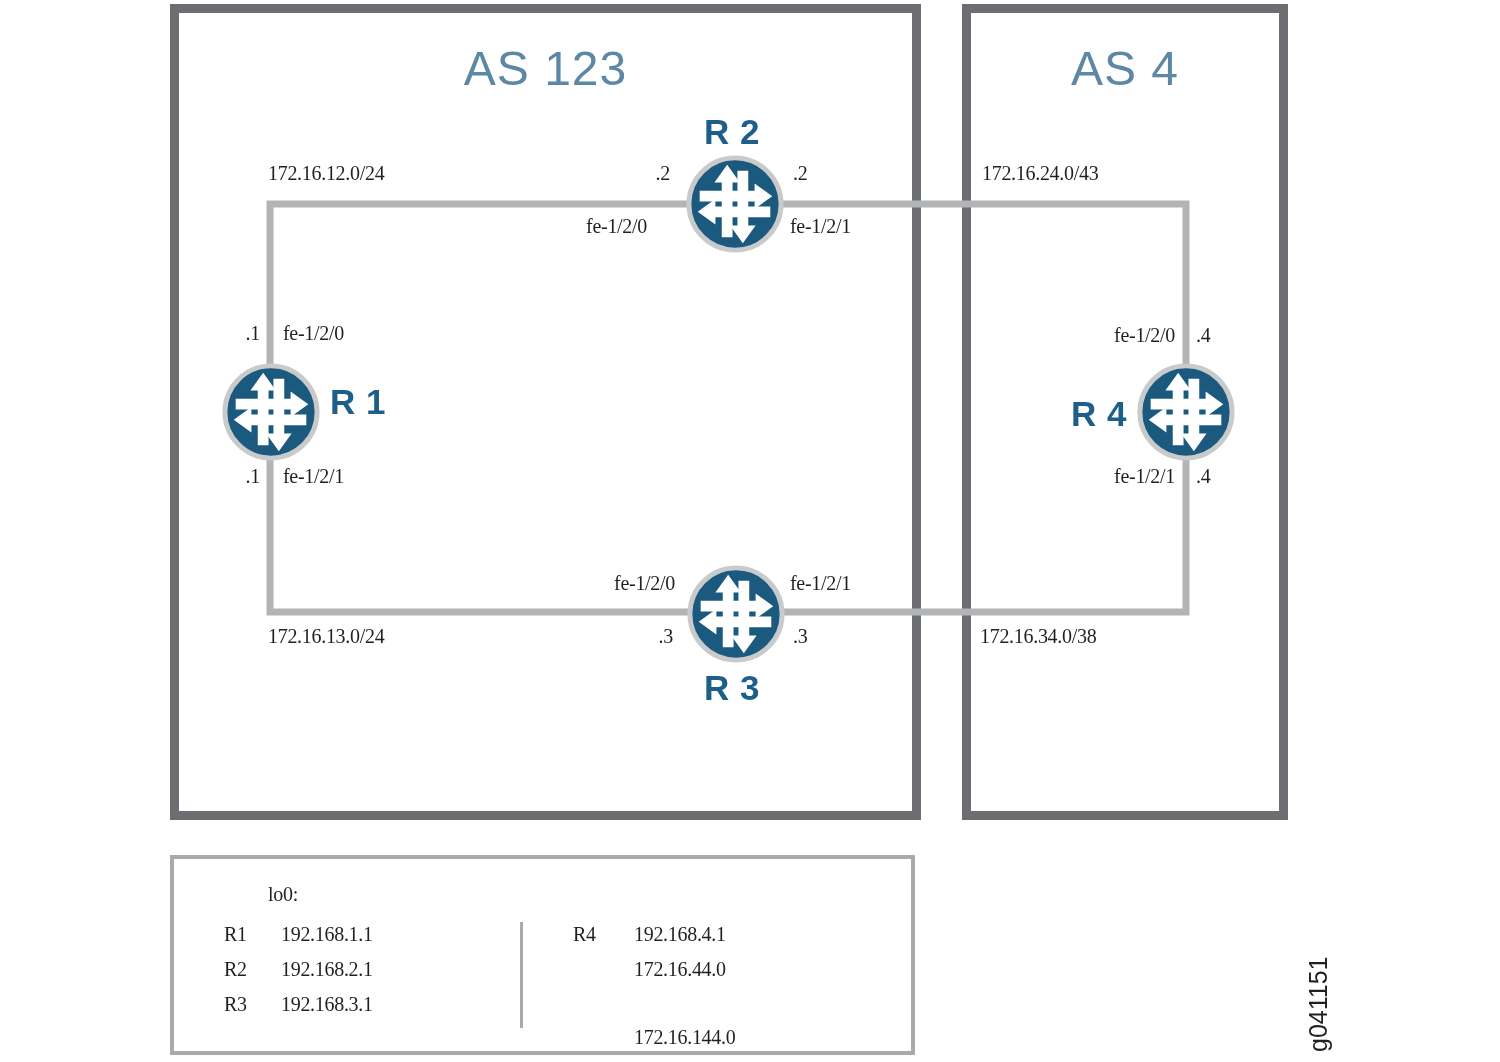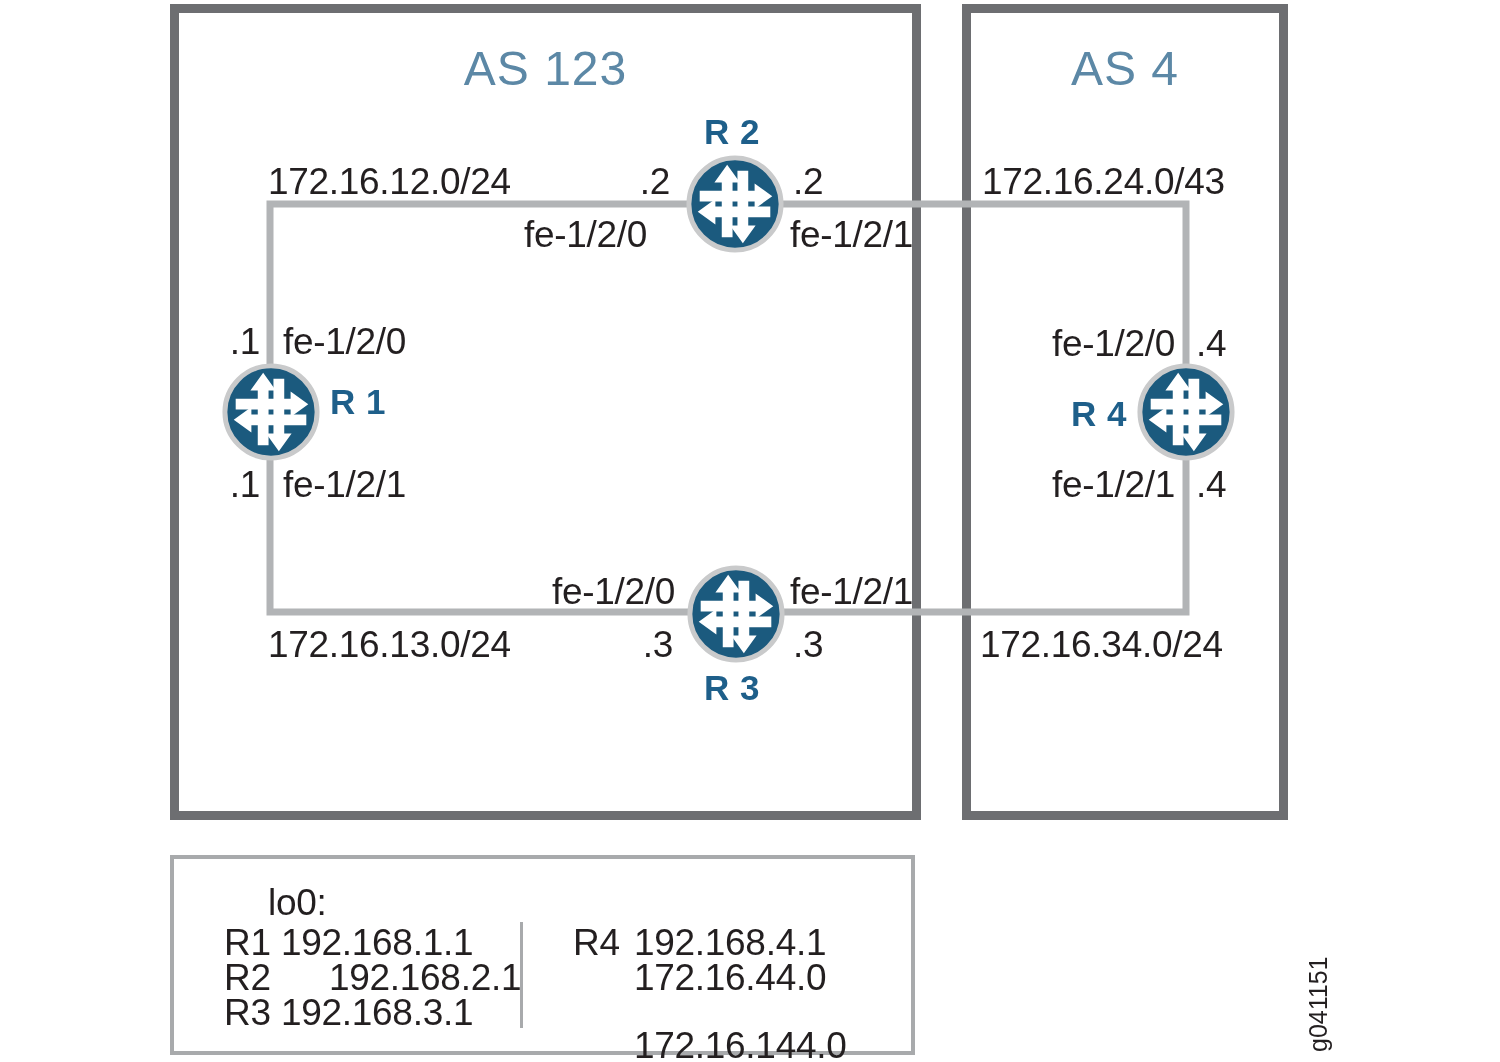--- a/index.html
+++ b/index.html
@@ -41,25 +41,26 @@
   #as123-title{left:170px;top:45px;width:751px;}
   #as4-title{left:962px;top:45px;width:326px;}
   #links-svg{position:absolute;left:0;top:0;}
   .router{position:absolute;width:102px;height:102px;}
   #router-r1{left:220px;top:361px;}
   #router-r2{left:684px;top:153px;}
   #router-r3{left:685px;top:563px;}
   #router-r4{left:1135px;top:361px;}
   .lbl{
     position:absolute;
-    font-size:37px;
+    font-size:20px;
     line-height:1;
     color:var(--text);
     white-space:nowrap;
     letter-spacing:-0.3px;
+    font-family:Liberation Serif, serif;
   }
   .lbl.r{text-align:right;}
   .r-name{
     position:absolute;
     font-size:35px;
     font-weight:bold;
     line-height:1;
     color:var(--router_label);
     white-space:nowrap;
     letter-spacing:0.5px;
@@ -149,21 +150,21 @@
   </div>
 
   <div class="r-name" style="left:330px;top:384px;">R 1</div>
   <div class="r-name" style="left:682px;top:114px;width:100px;text-align:center;">R 2</div>
   <div class="r-name" style="left:682px;top:670px;width:100px;text-align:center;">R 3</div>
   <div class="r-name" style="left:1027px;top:396px;width:100px;text-align:right;">R 4</div>
 
   <div class="lbl" style="left:268px;top:163px;">172.16.12.0/24</div>
   <div class="lbl" style="left:982px;top:163px;">172.16.24.0/43</div>
   <div class="lbl" style="left:268px;top:626px;">172.16.13.0/24</div>
-  <div class="lbl" style="left:980px;top:626px;">172.16.34.0/24</div>
+  <div class="lbl" style="left:980px;top:626px;">172.16.34.0/38</div>
 
   <div class="lbl r" style="left:200px;top:323px;width:60px;">.1</div>
   <div class="lbl" style="left:283px;top:323px;">fe-1/2/0</div>
   <div class="lbl r" style="left:200px;top:466px;width:60px;">.1</div>
   <div class="lbl" style="left:283px;top:466px;">fe-1/2/1</div>
 
   <div class="lbl r" style="left:600px;top:163px;width:70px;">.2</div>
   <div class="lbl r" style="left:487px;top:216px;width:160px;">fe-1/2/0</div>
   <div class="lbl" style="left:793px;top:163px;">.2</div>
   <div class="lbl" style="left:790px;top:216px;">fe-1/2/1</div>
@@ -178,21 +179,21 @@
   <div class="lbl r" style="left:1015px;top:466px;width:160px;">fe-1/2/1</div>
   <div class="lbl" style="left:1196px;top:466px;">.4</div>
 
   <div id="legend-box"></div>
   <div id="legend-divider"></div>
   <div class="lbl" style="left:224px;top:884px;margin-left:44px;">lo0:</div>
 
   <div class="lbl" style="left:224px;top:924px;">R1</div>
   <div class="lbl" style="left:281px;top:924px;">192.168.1.1</div>
   <div class="lbl" style="left:224px;top:959px;">R2</div>
-  <div class="lbl" style="left:281px;top:959px;margin-left:48px;">192.168.2.1</div>
+  <div class="lbl" style="left:281px;top:959px;">192.168.2.1</div>
   <div class="lbl" style="left:224px;top:994px;">R3</div>
   <div class="lbl" style="left:281px;top:994px;">192.168.3.1</div>
 
   <div class="lbl" style="left:573px;top:924px;">R4</div>
   <div class="lbl" style="left:634px;top:924px;">192.168.4.1</div>
   <div class="lbl" style="left:634px;top:959px;">172.16.44.0</div>
   <div class="lbl" style="left:634px;top:1027px;">172.16.144.0</div>
 
   <div class="fig-id">g041151</div>
 

